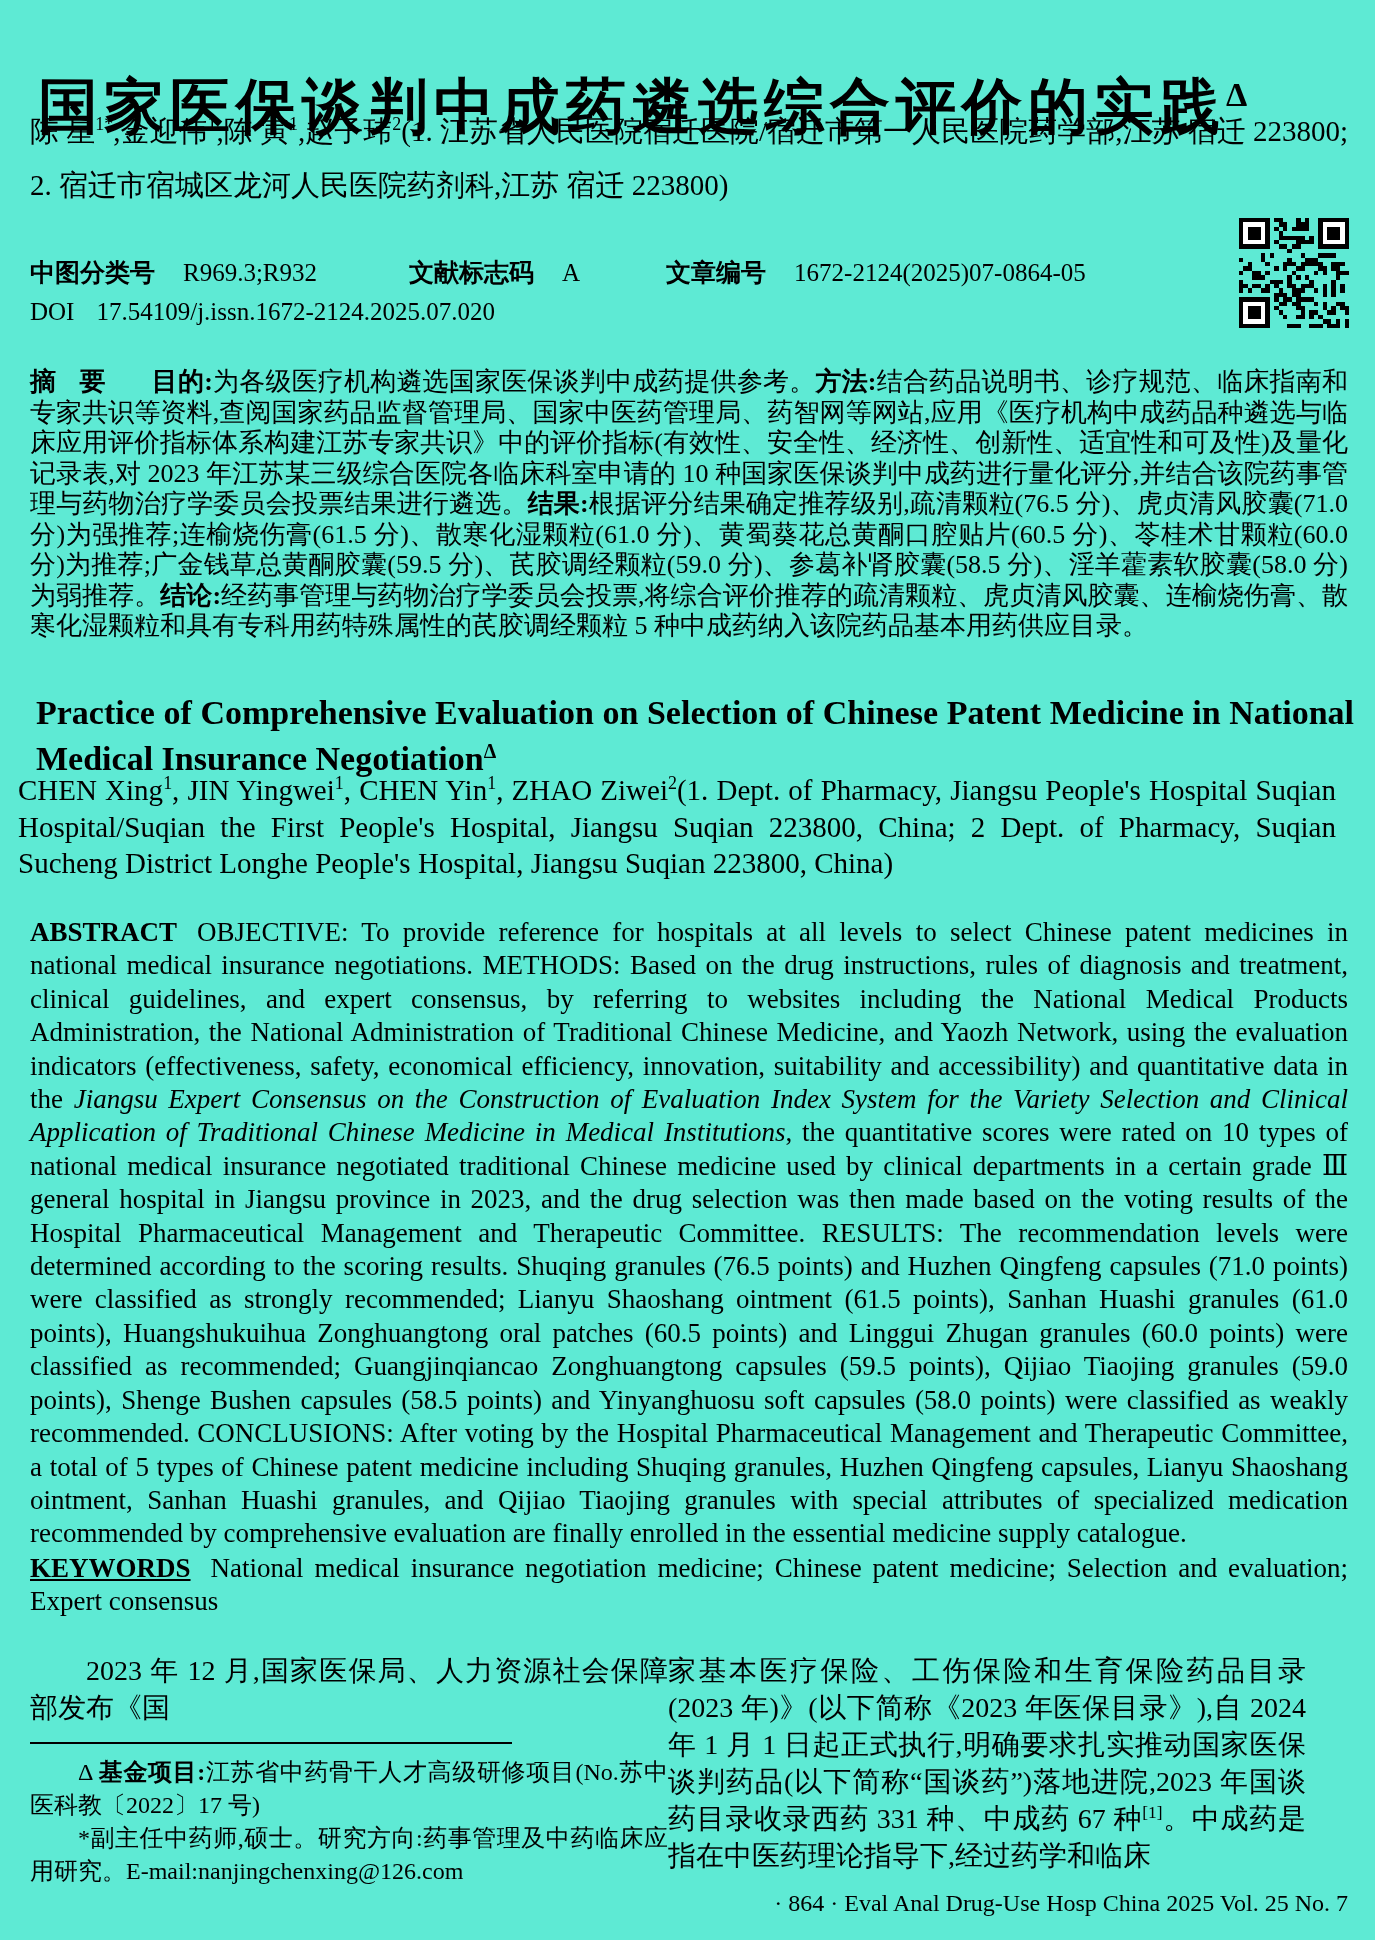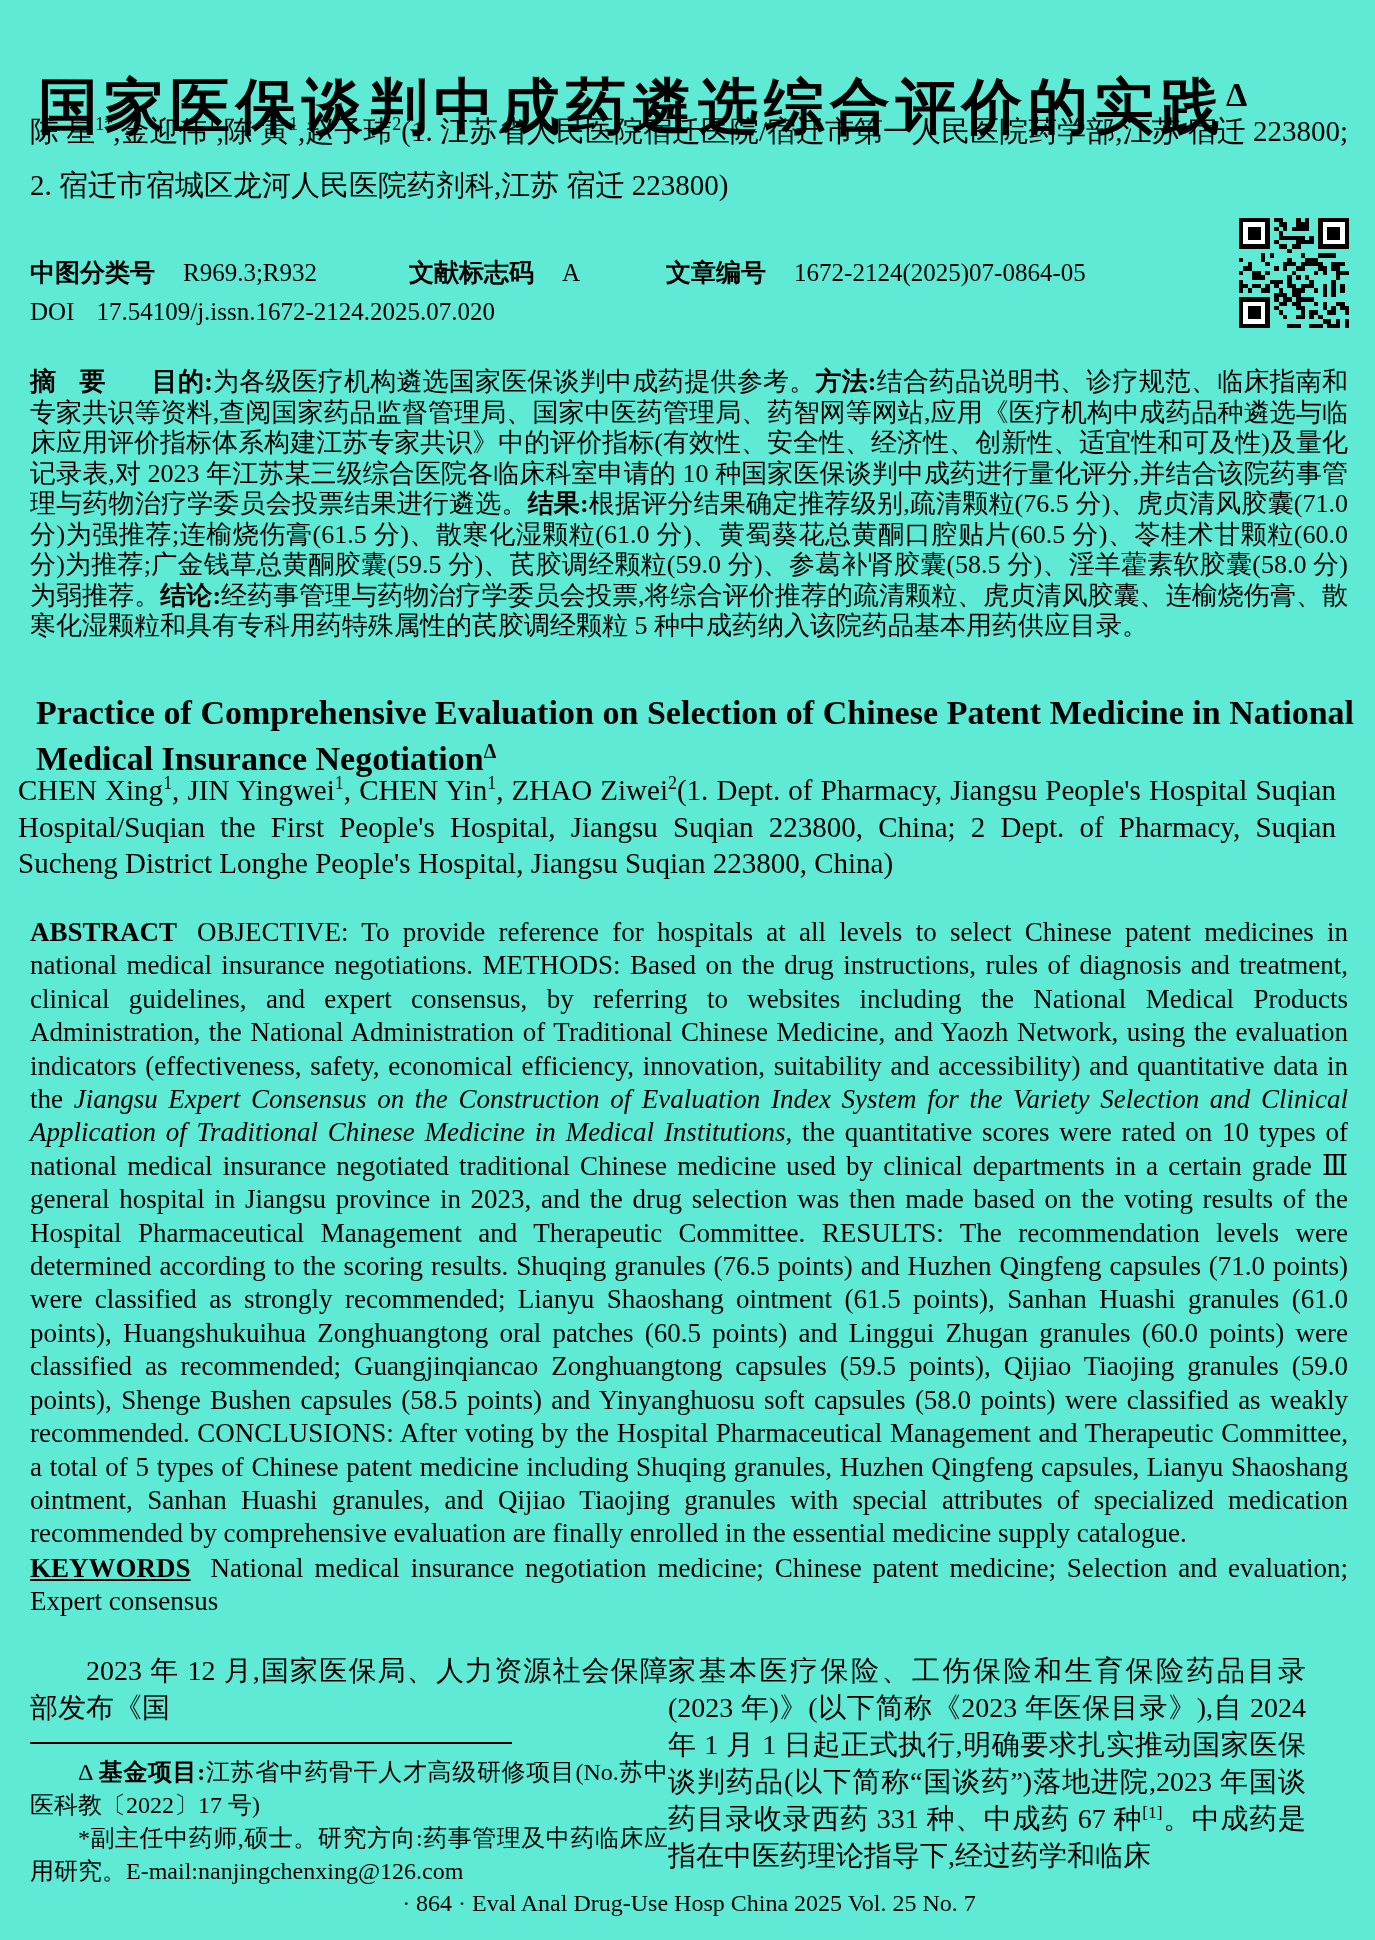--- a/index.html
+++ b/index.html
@@ -48,21 +48,21 @@
 
   .columns{position:absolute;left:30px;top:1652px;width:1318px;display:flex;}
   .col{width:638px;font-size:28px;line-height:37px;text-align:justify;}
   .indent{text-indent:2em;}
   .footnote-rule{border:none;border-top:2px solid #000;width:482px;margin:16px 0 12px 0;height:0;}
   .footnote{font-size:24px;line-height:33px;text-align:justify;text-indent:2em;}
 
   .qr{position:absolute;left:1239px;top:218px;width:110px;height:110px;}
 
   .footer{position:absolute;left:30px;top:1890px;width:1318px;display:flex;
-          justify-content:center;font-size:24px;}
+          justify-content:flex-end;font-size:24px;}
 </style>
 </head>
 <body>
 
 <div class="page">
 
   <h1 class="title-cn"><span>国家医保谈判中成药遴选综合评价的实践</span><span class="title-sup">Δ</span></h1>
 
   <p class="authors-cn"><span>陈  星</span><sup>1*</sup><span>,金迎伟</span><sup>1</sup><span>,陈  寅</span><sup>1</sup><span>,赵子玮</span><sup>2</sup><span>(1. 江苏省人民医院宿迁医院/宿迁市第一人民医院药学部,江苏 宿迁 223800; 2. 宿迁市宿城区龙河人民医院药剂科,江苏 宿迁  223800)</span></p>
 

